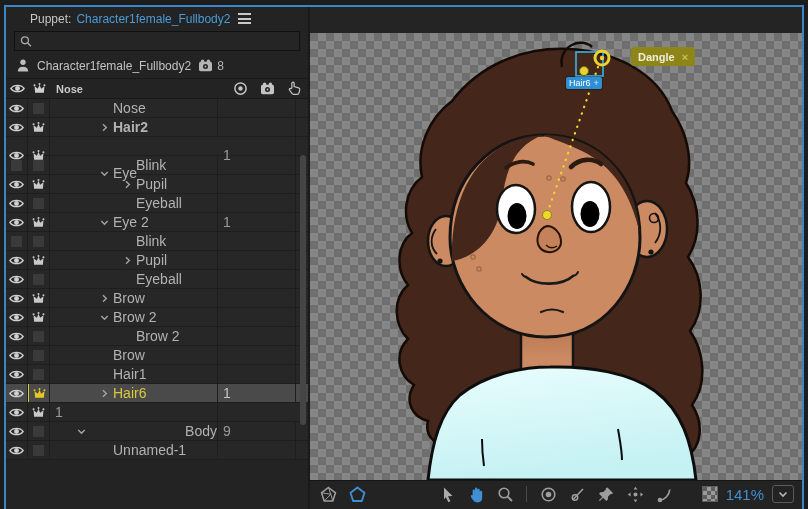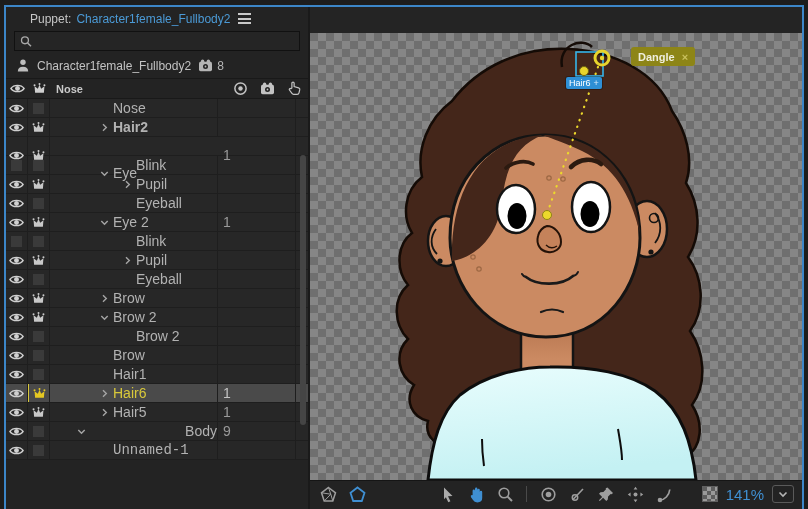--- a/index.html
+++ b/index.html
@@ -480,61 +480,53 @@
             </svg>
           </div>
           <div class="cell cen">
             <svg width="13" height="11" viewBox="0 0 14 12">
               <path d="M2.2 10.5 L1.6 3.6 L5.2 6.4 L7 1.8 L8.8 6.4 L12.4 3.6 L11.8 10.5 Z" fill="#c9c9c9"></path>
               <circle cx="1.6" cy="2.4" r="1.1" fill="#c9c9c9"></circle>
               <circle cx="7" cy="1.2" r="1.1" fill="#c9c9c9"></circle>
               <circle cx="12.4" cy="2.4" r="1.1" fill="#c9c9c9"></circle>
             </svg>
           </div>
+          <div class="valcell">1</div>
+        </div>
+        <div class="row">
+          <div class="cell cen">
+            <svg width="15" height="11" viewBox="0 0 16 11">
+              <path d="M1 5.5 C4 1 12 1 15 5.5 C12 10 4 10 1 5.5 Z" fill="none" stroke="#cfcfcf" stroke-width="1.5"></path>
+              <circle cx="8" cy="5.5" r="2.6" fill="#cfcfcf"></circle>
+            </svg>
+          </div>
+          <div class="cell cen">
+            <span class="togglebox"></span>
+          </div>
+          <div class="cell namecell" style="padding-left: 27px; justify-content: space-between;">
+            <span class="arrow">
+              <svg width="9" height="9" viewBox="0 0 9 9">
+                <path d="M1.3 3 L4.5 6.3 L7.7 3" fill="none" stroke="#a5a5a5" stroke-width="1.4"></path>
+              </svg>
+            </span>
+            <span class="nm">Body</span>
+          </div>
+          <div class="valcell">9</div>
+        </div>
+        <div class="row">
+          <div class="cell cen">
+            <svg width="15" height="11" viewBox="0 0 16 11">
+              <path d="M1 5.5 C4 1 12 1 15 5.5 C12 10 4 10 1 5.5 Z" fill="none" stroke="#cfcfcf" stroke-width="1.5"></path>
+              <circle cx="8" cy="5.5" r="2.6" fill="#cfcfcf"></circle>
+            </svg>
+          </div>
+          <div class="cell cen">
+            <span class="togglebox"></span>
+          </div>
           <div class="cell namecell" style="padding-left: 50px;">
-            <span class="arrow">
-              <svg width="9" height="9" viewBox="0 0 9 9">
-                <path d="M3 1.3 L6.3 4.5 L3 7.7" fill="none" stroke="#a5a5a5" stroke-width="1.4"></path>
-              </svg>
-            </span>
-            <span class="nm">Hair5</span>
-          </div>
-          <div class="valcell">1</div>
-        </div>
-        <div class="row">
-          <div class="cell cen">
-            <svg width="15" height="11" viewBox="0 0 16 11">
-              <path d="M1 5.5 C4 1 12 1 15 5.5 C12 10 4 10 1 5.5 Z" fill="none" stroke="#cfcfcf" stroke-width="1.5"></path>
-              <circle cx="8" cy="5.5" r="2.6" fill="#cfcfcf"></circle>
-            </svg>
-          </div>
-          <div class="cell cen">
-            <span class="togglebox"></span>
-          </div>
-          <div class="cell namecell" style="padding-left: 27px; justify-content: space-between;">
-            <span class="arrow">
-              <svg width="9" height="9" viewBox="0 0 9 9">
-                <path d="M1.3 3 L4.5 6.3 L7.7 3" fill="none" stroke="#a5a5a5" stroke-width="1.4"></path>
-              </svg>
-            </span>
-            <span class="nm">Body</span>
-          </div>
-          <div class="valcell">9</div>
-        </div>
-        <div class="row">
-          <div class="cell cen">
-            <svg width="15" height="11" viewBox="0 0 16 11">
-              <path d="M1 5.5 C4 1 12 1 15 5.5 C12 10 4 10 1 5.5 Z" fill="none" stroke="#cfcfcf" stroke-width="1.5"></path>
-              <circle cx="8" cy="5.5" r="2.6" fill="#cfcfcf"></circle>
-            </svg>
-          </div>
-          <div class="cell cen">
-            <span class="togglebox"></span>
-          </div>
-          <div class="cell namecell" style="padding-left: 50px; font-family: Liberation Mono, monospace;">
             <span class="arrow"></span>
             <span class="nm">Unnamed-1</span>
           </div>
           <div class="valcell"></div>
         </div>
       </div>
   </div>
 
   <div class="canvas-panel">
     <div class="canvas-header"></div>

